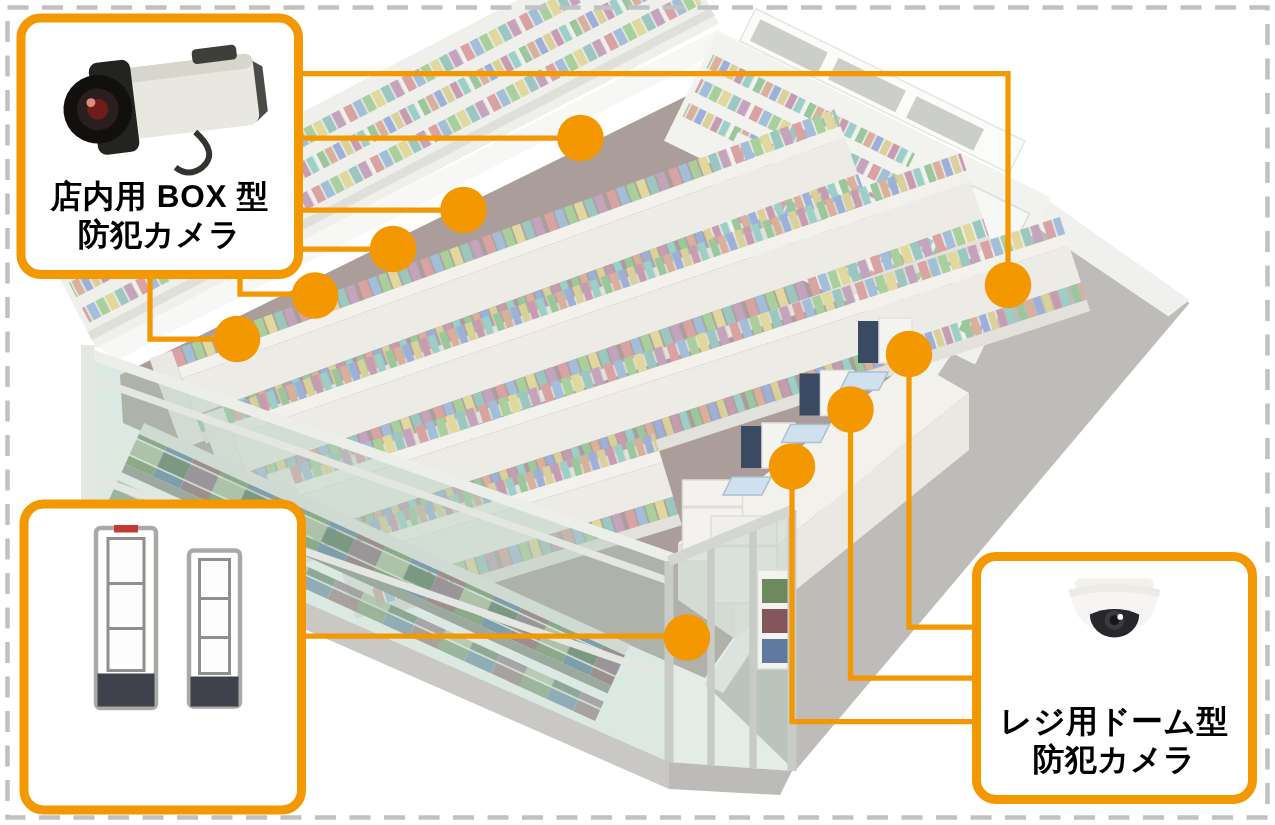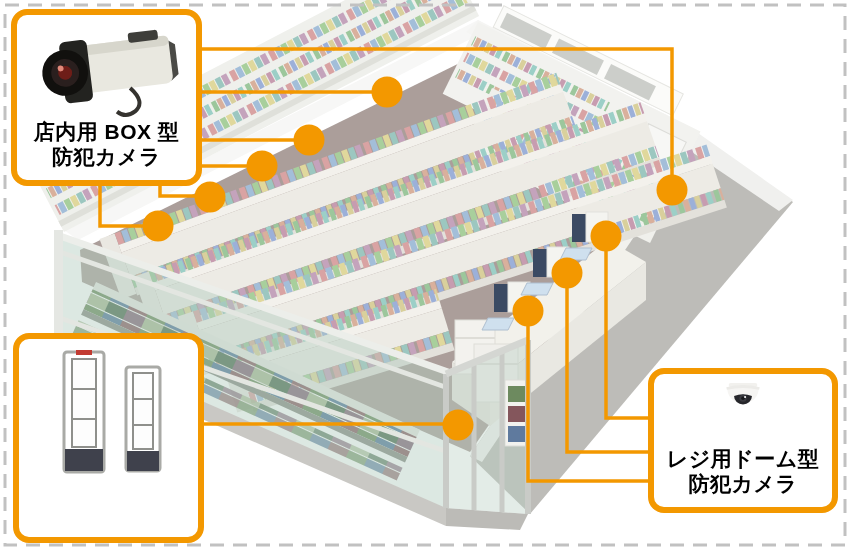--- a/index.html
+++ b/index.html
@@ -10,21 +10,21 @@
   
   .callout{position:absolute;box-sizing:border-box;background:#ffffff;border:6px solid #f39800;
            border-radius:16px;display:flex;flex-direction:column;align-items:center;
            justify-content:space-between;padding:6px 4px 10px 4px;z-index:5;}
   .callout .label{font-weight:bold;color:#000000;text-align:center;line-height:1.18;
                   letter-spacing:0.5px;white-space:nowrap;}
   #co-box   {left:11px;top:9px;width:191px;height:177px;}
   #co-box .label{font-size:21px;}
   #co-gate  {left:13px;top:333px;width:191px;height:210px;}
   #co-gate .label{font-size:23px;}
-  #co-dome  {left:648px;top:368px;width:190px;height:145px;gap:40px;}
+  #co-dome  {left:648px;top:368px;width:190px;height:168px;gap:40px;}
   #co-dome .label{font-size:21px;}
   .overlay{z-index:4;}
   .store{z-index:1;}
 </style>
 </head>
 <body>
 
 <div class="stage">
 
   <svg class="layer store" viewBox="0 0 850 550">

